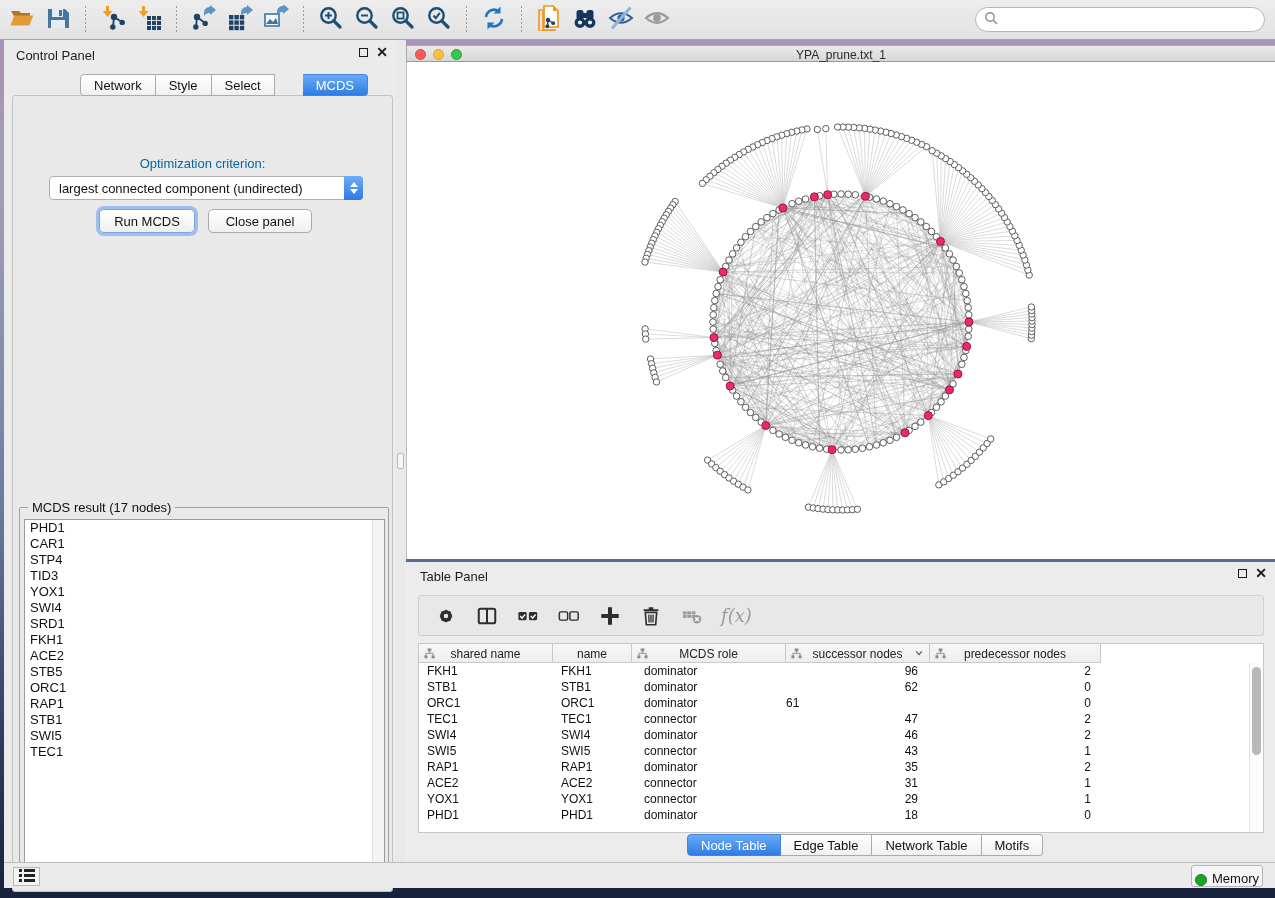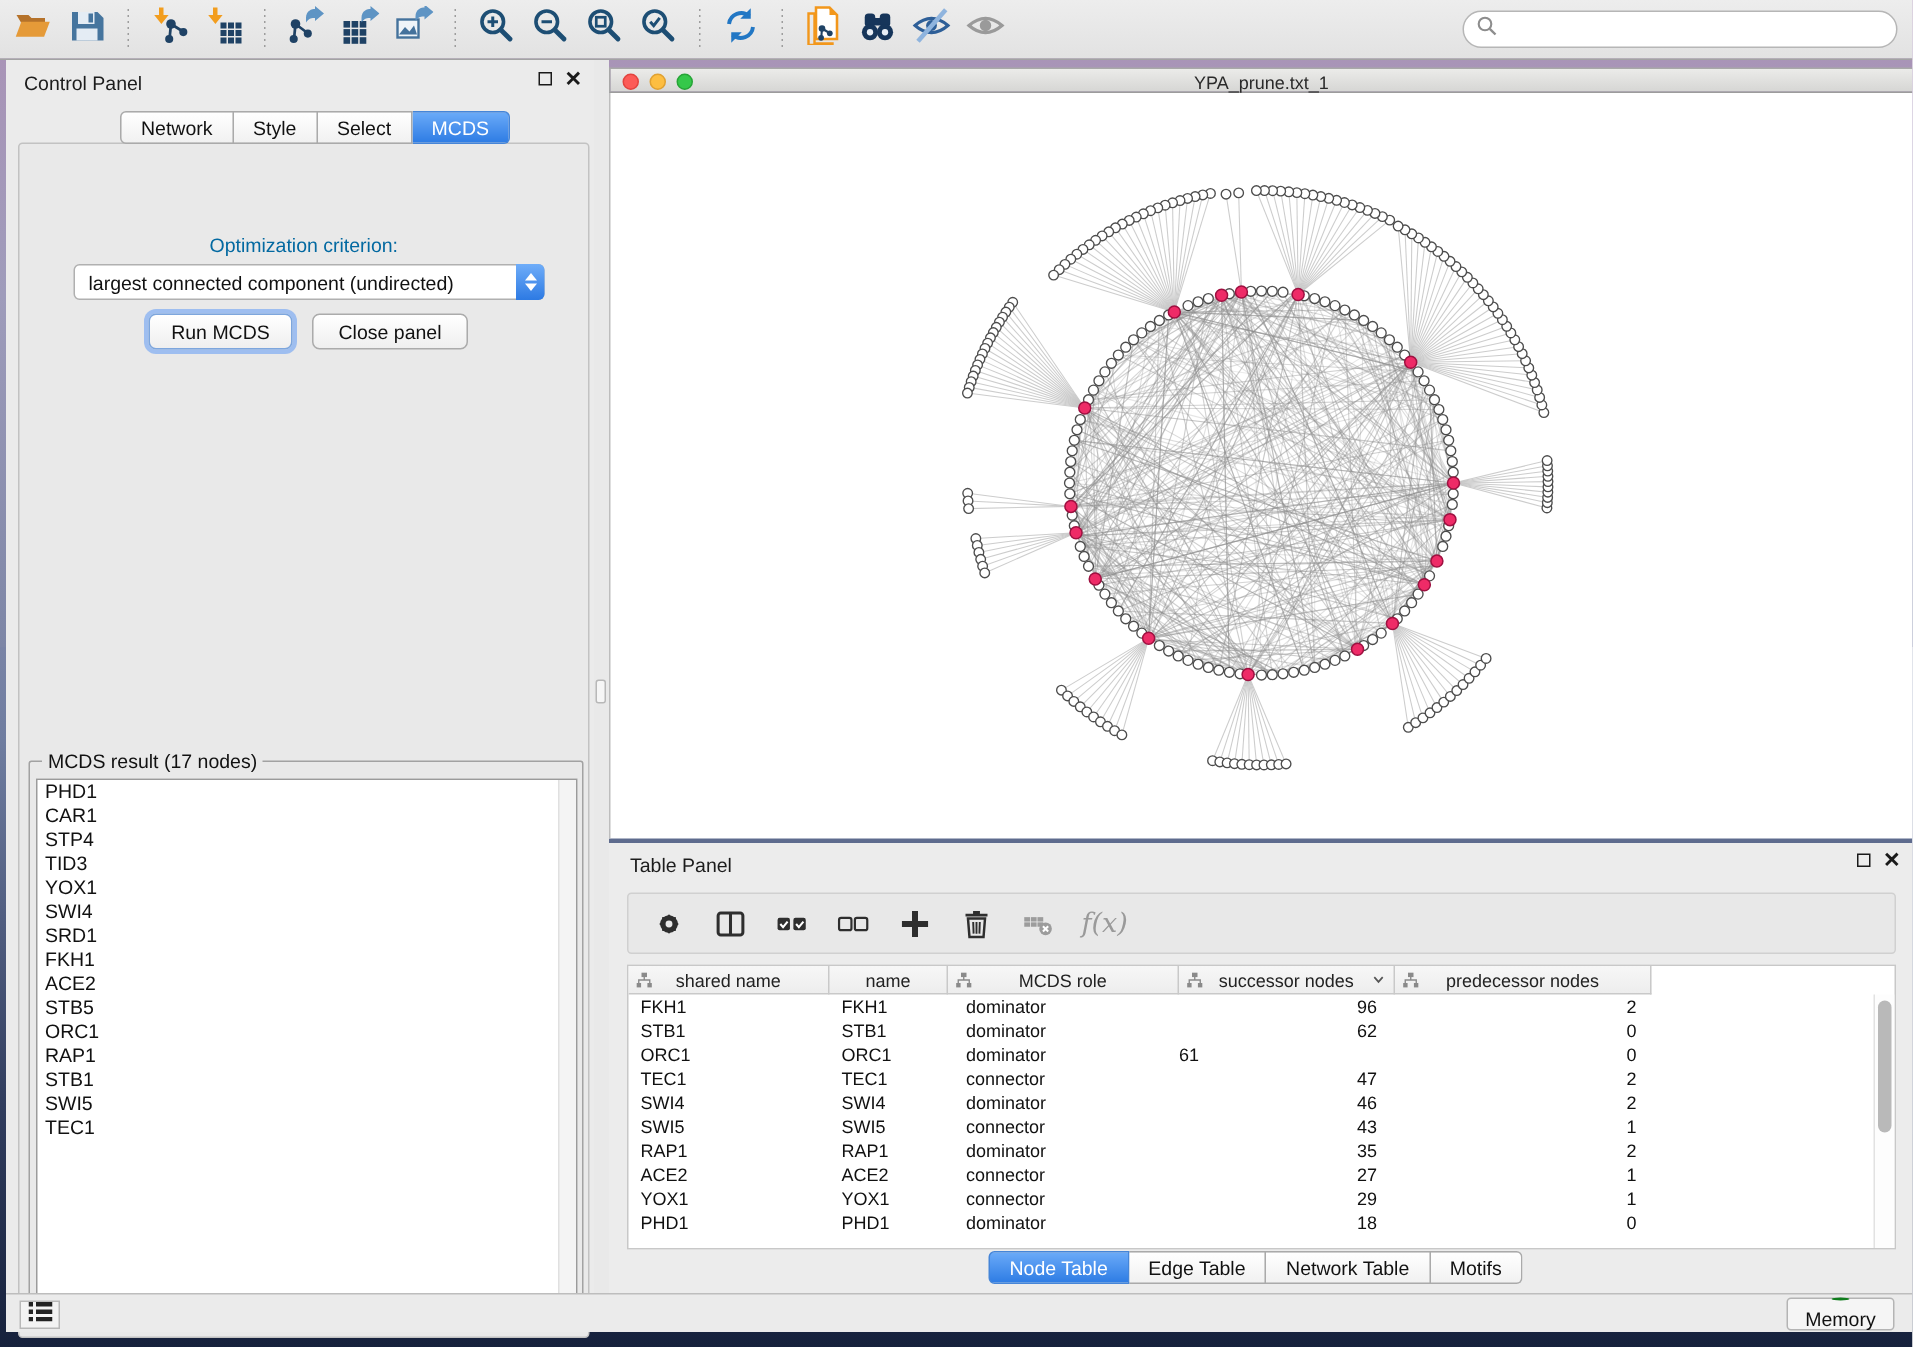--- a/index.html
+++ b/index.html
@@ -31,21 +31,21 @@
   .float-box{ width:9px; height:9px; border:1.6px solid #1a1a1a; display:inline-block; }
   .close-x{ font-size:14px; font-weight:bold; color:#1a1a1a; line-height:11px; }
   .cp-content{ position:absolute; left:8px; top:55px; width:381px; height:797px;
     background:#e9e9e9; border:1px solid #c2c2c2; border-radius:3px; }
   .tabs-row{ position:absolute; left:76px; top:34px; display:flex; z-index:3; }
   .tab{ height:22px; padding:0 13px; background:linear-gradient(#ffffff,#f1f1f1);
     border:1px solid #aaaaaa; border-left:none; font-size:13px; color:#111;
     display:flex; align-items:center; }
   .tab:first-child{ border-left:1px solid #aaaaaa; border-radius:4px 0 0 4px; }
   .tab:last-child{ border-radius:0 4px 4px 0; }
-  .tab.active{ background:linear-gradient(#6aaaf8,#2e7ce4); color:#fff; border-color:#4585d8; }
+  .tab.active{ background:linear-gradient(#6aaaf8,#2e7ce4); color:#fff; border-color:#4585d8;margin-left:28px; }
   .opt-label{ position:absolute; left:0; top:60px; width:100%; text-align:center; font-size:13px; color:#0369a1; }
   .opt-select{ position:absolute; left:36px; top:80px; width:314px; height:24px; background:#fff;
     border:1px solid #b0b0b0; border-radius:4px; display:flex; align-items:center; }
   .opt-select .sel-text{ flex:1; font-size:13px; padding-left:9px; color:#111; white-space:nowrap; }
   .sel-stepper{ width:19px; height:24px; margin-right:-1px; border-radius:0 4px 4px 0;
     background:linear-gradient(#6fadf9,#2d7ae3); display:flex; flex-direction:column;
     align-items:center; justify-content:center; gap:2px; }
   .sel-stepper i{ width:0; height:0; border-left:4px solid transparent; border-right:4px solid transparent; }
   .sel-stepper .up{ border-bottom:5px solid #fff; }
   .sel-stepper .dn{ border-top:5px solid #fff; }
@@ -101,21 +101,21 @@
   .td{ font-size:12px; color:#111; line-height:16px; white-space:nowrap; overflow:hidden; }
   .vscroll{ position:absolute; right:0; top:19px; bottom:0; width:14px; background:#fdfdfd; border-left:1px solid #e2e2e2; }
   .vthumb{ position:absolute; left:2px; top:4px; width:9px; height:88px; background:#b9b9b9; border-radius:5px; }
   .bottom-tabs{ position:absolute; left:253px; top:272px; display:flex; }
 
   
   .status-bar{ position:absolute; left:4px; top:862px; width:1271px; height:26px; background:#ebebeb; border-top:1px solid #bdbdbd; }
   .list-btn{ position:absolute; left:9px; top:4px; width:27px; height:19px; background:#f3f3f3;
     border:1px solid #b8b8b8; display:flex; align-items:center; justify-content:center; }
   .memory-btn{ position:absolute; right:12px; top:2px; width:72px; height:22px; background:#f5f5f5;
-    border:1px solid #b4b4b4; border-radius:3px; display:flex; align-items:center; justify-content:center; gap:5px;flex-direction:column; }
+    border:1px solid #b4b4b4; border-radius:3px; display:flex; align-items:flex-end; justify-content:center; gap:5px; }
   .memory-dot{ width:12px; height:12px; border-radius:50%; background:#1ca32b; border:1px solid #0f7d1d; }
   .memory-btn span{ font-size:13px; color:#111; }
 </style>
 </head>
 <body>
 
 <div class="screen">
 
   <div class="toolbar">
     <div class="tb-icon">
@@ -1404,21 +1404,21 @@
             <div class="td" style="width: 134px; text-align: left; padding-left: 8px;">RAP1</div>
             <div class="td" style="width: 79px; text-align: left; padding-left: 8px;">RAP1</div>
             <div class="td" style="width: 154px; text-align: left; padding-left: 12px;">dominator</div>
             <div class="td" style="width: 144px; text-align: right; padding-right: 12px;">35</div>
             <div class="td" style="width: 171px; text-align: right; padding-right: 10px;">2</div>
           </div>
           <div class="trow">
             <div class="td" style="width: 134px; text-align: left; padding-left: 8px;">ACE2</div>
             <div class="td" style="width: 79px; text-align: left; padding-left: 8px;">ACE2</div>
             <div class="td" style="width: 154px; text-align: left; padding-left: 12px;">connector</div>
-            <div class="td" style="width: 144px; text-align: right; padding-right: 12px;">27</div>
+            <div class="td" style="width: 144px; text-align: right; padding-right: 12px;">31</div>
             <div class="td" style="width: 171px; text-align: right; padding-right: 10px;">1</div>
           </div>
           <div class="trow">
             <div class="td" style="width: 134px; text-align: left; padding-left: 8px;">YOX1</div>
             <div class="td" style="width: 79px; text-align: left; padding-left: 8px;">YOX1</div>
             <div class="td" style="width: 154px; text-align: left; padding-left: 12px;">connector</div>
             <div class="td" style="width: 144px; text-align: right; padding-right: 12px;">29</div>
             <div class="td" style="width: 171px; text-align: right; padding-right: 10px;">1</div>
           </div>
           <div class="trow">

